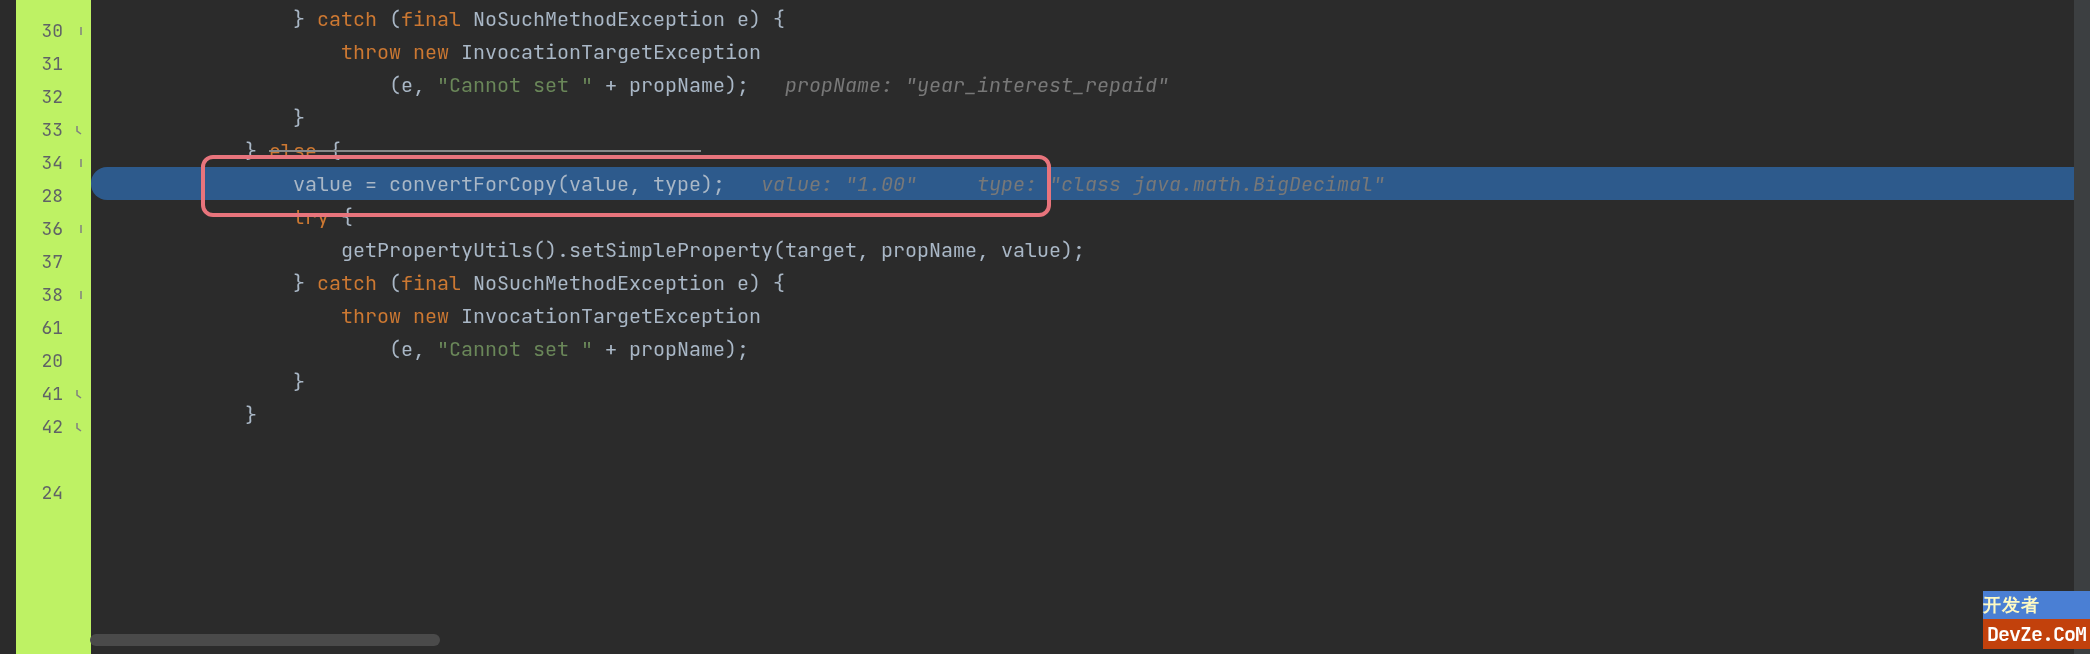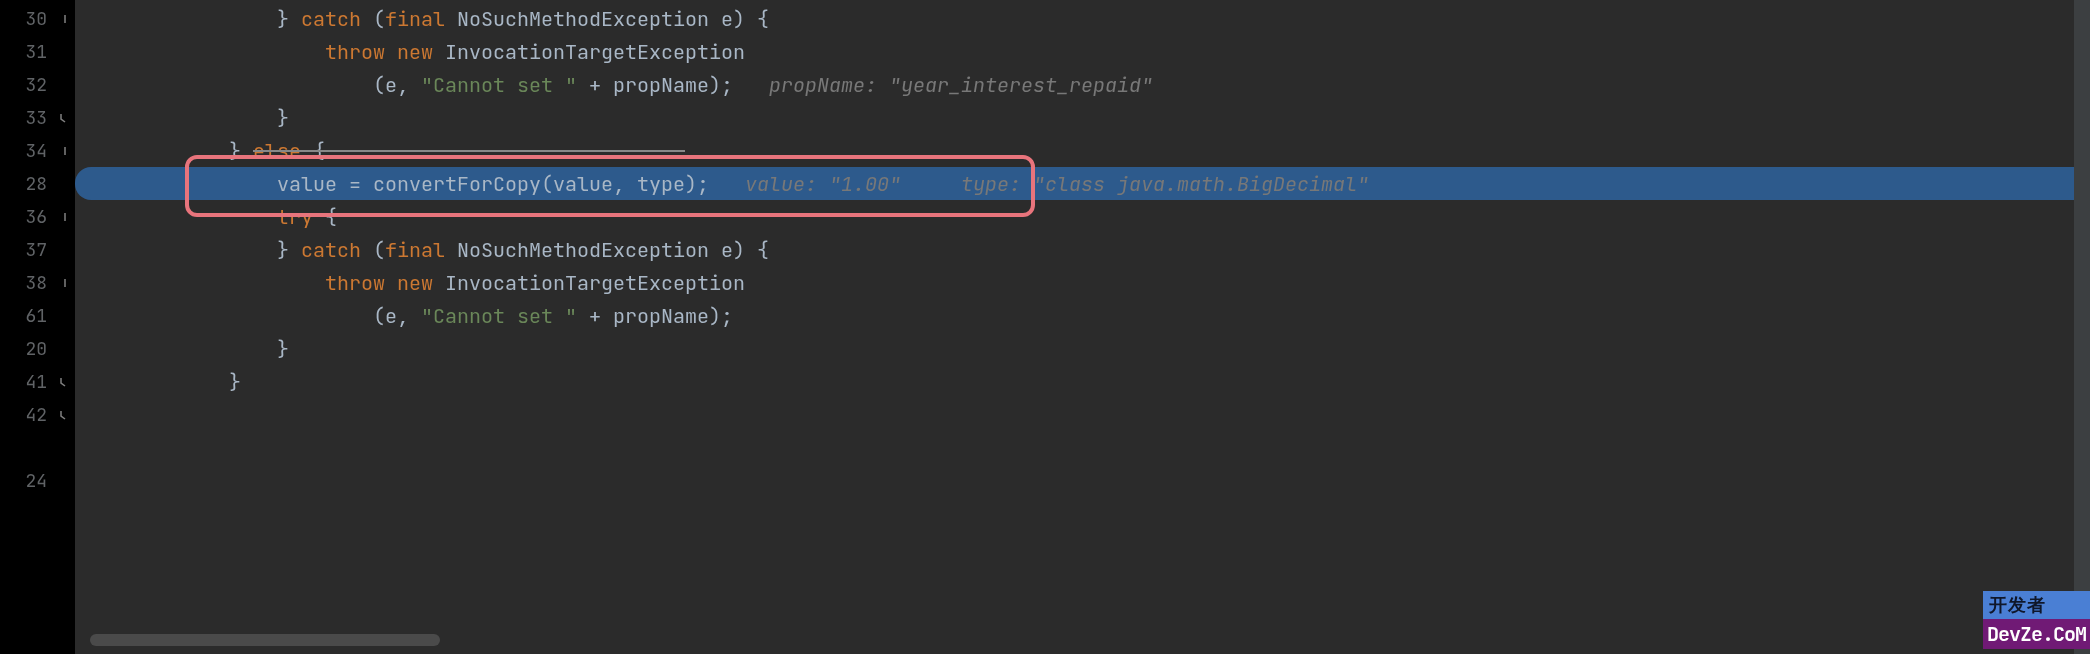--- a/index.html
+++ b/index.html
@@ -15,24 +15,25 @@
       overflow: hidden;
       width: 2090px;
       height: 654px;
       position: relative;
     }
     .editor {
       display: flex;
       height: 100%;
     }
     .gutter {
-      background: #000000;
+      background: #bef264;
       width: 75px;
       flex-shrink: 0;
-      padding-top: 2px;
+      padding-top: 14px;
+      margin-left: 16px;
     }
     .gutter-line {
       height: 33px;
       display: flex;
       align-items: center;
       justify-content: flex-end;
       padding-right: 28px;
       color: #606366;
       font-size: 18px;
       position: relative;
@@ -112,28 +113,28 @@
     }
     
     .watermark-logo {
       position: absolute;
       bottom: 5px;
       right: 0;
       z-index: 20;
     }
     .watermark-logo .top {
       background: #4a7fd4;
-      color: #0f172a;
+      color: #fef9c3;
       font-size: 18px;
       font-weight: bold;
-      padding: 2px 6px;
+      padding: 2px 0;
       letter-spacing: 1px;
     }
     .watermark-logo .bottom {
-      background: #701a75;
+      background: #c2410c;
       color: #fff;
       font-size: 20px;
       font-weight: bold;
       padding: 2px 4px;
       letter-spacing: -1px;
     }
   </style>
 </head>
 <body>
 
@@ -185,20 +186,21 @@
     </div>
   <div class="code-area" id="code-area">
     <div class="highlight-box" id="highlight-box" style="top: 155px; left: 110px; width: 850px; height: 62px;"></div>
   <div class="code-line"><span class="normal">                } </span><span class="kw">catch</span><span class="normal"> (</span><span class="kw">final</span><span class="normal"> NoSuchMethodException e) {</span></div>
       <div class="code-line"><span class="normal">                    </span><span class="kw">throw new</span><span class="normal"> InvocationTargetException</span></div>
       <div class="code-line"><span class="normal">                        (e, </span><span class="str">"Cannot set "</span><span class="normal"> + propName);   </span><span class="hint">propName: "year_interest_repaid"</span></div>
       <div class="code-line"><span class="normal">                }</span></div>
       <div class="code-line"><span class="normal">            } </span><span class="kw strikethrough">else</span><span class="normal strikethrough"> {                              </span></div>
       <div class="code-line highlighted-line"><span class="normal">                value = convertForCopy(value, type);   </span><span class="hint">value: "1.00"</span><span class="normal">     </span><span class="hint">type: "class java.math.BigDecimal"</span></div>
       <div class="code-line"><span class="normal">                </span><span class="kw">try</span><span class="normal"> {</span></div>
+      <div class="code-line"><span class="normal">                    getPropertyUtils().setSimpleProperty(target, propName, value);</span></div>
       <div class="code-line"><span class="normal">                } </span><span class="kw">catch</span><span class="normal"> (</span><span class="kw">final</span><span class="normal"> NoSuchMethodException e) {</span></div>
       <div class="code-line"><span class="normal">                    </span><span class="kw">throw new</span><span class="normal"> InvocationTargetException</span></div>
       <div class="code-line"><span class="normal">                        (e, </span><span class="str">"Cannot set "</span><span class="normal"> + propName);</span></div>
       <div class="code-line"><span class="normal">                }</span></div>
       <div class="code-line"><span class="normal">            }</span></div>
       <div class="code-line"></div>
       <div class="code-line"></div>
     </div>
 </div>
 

